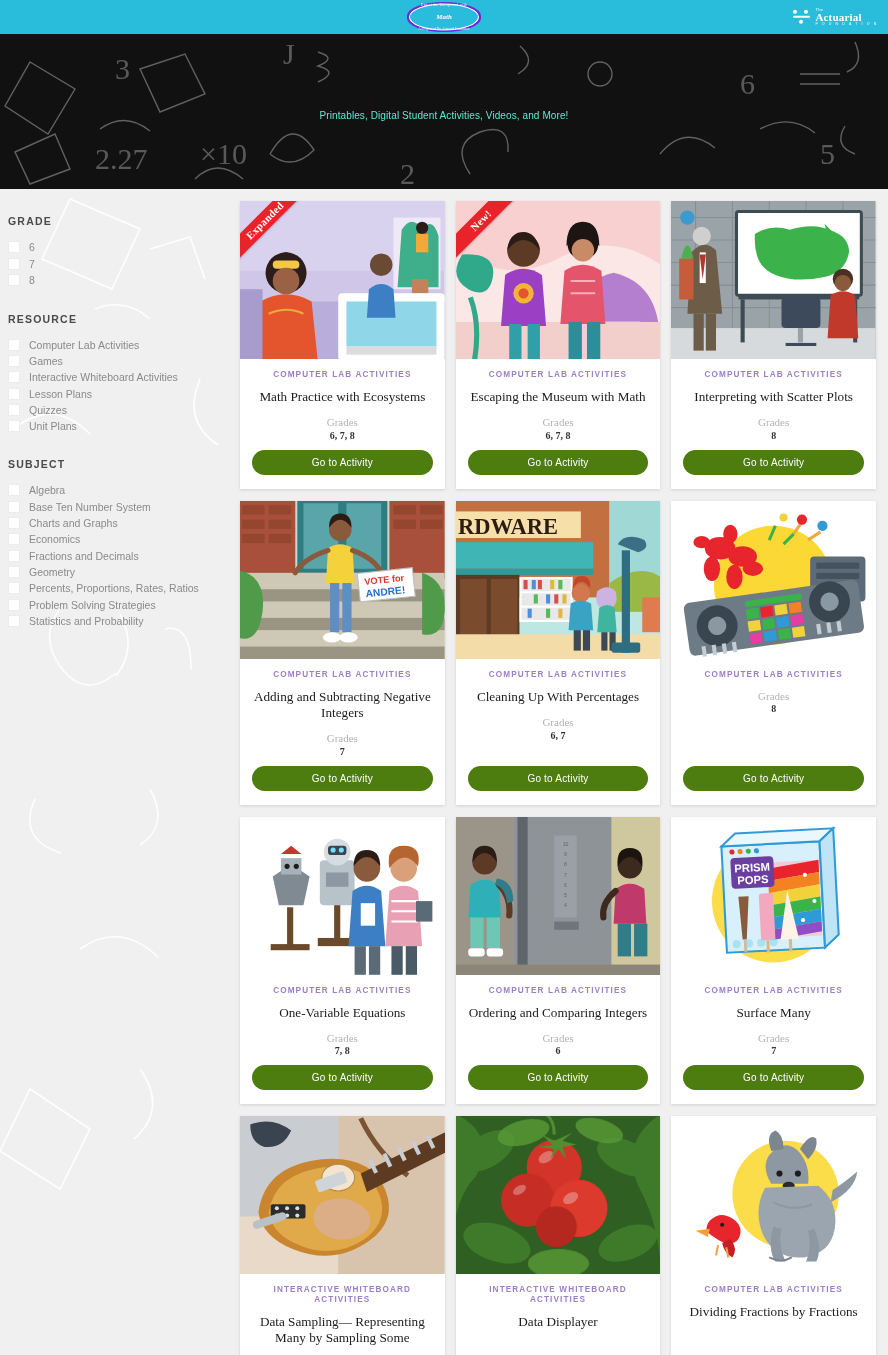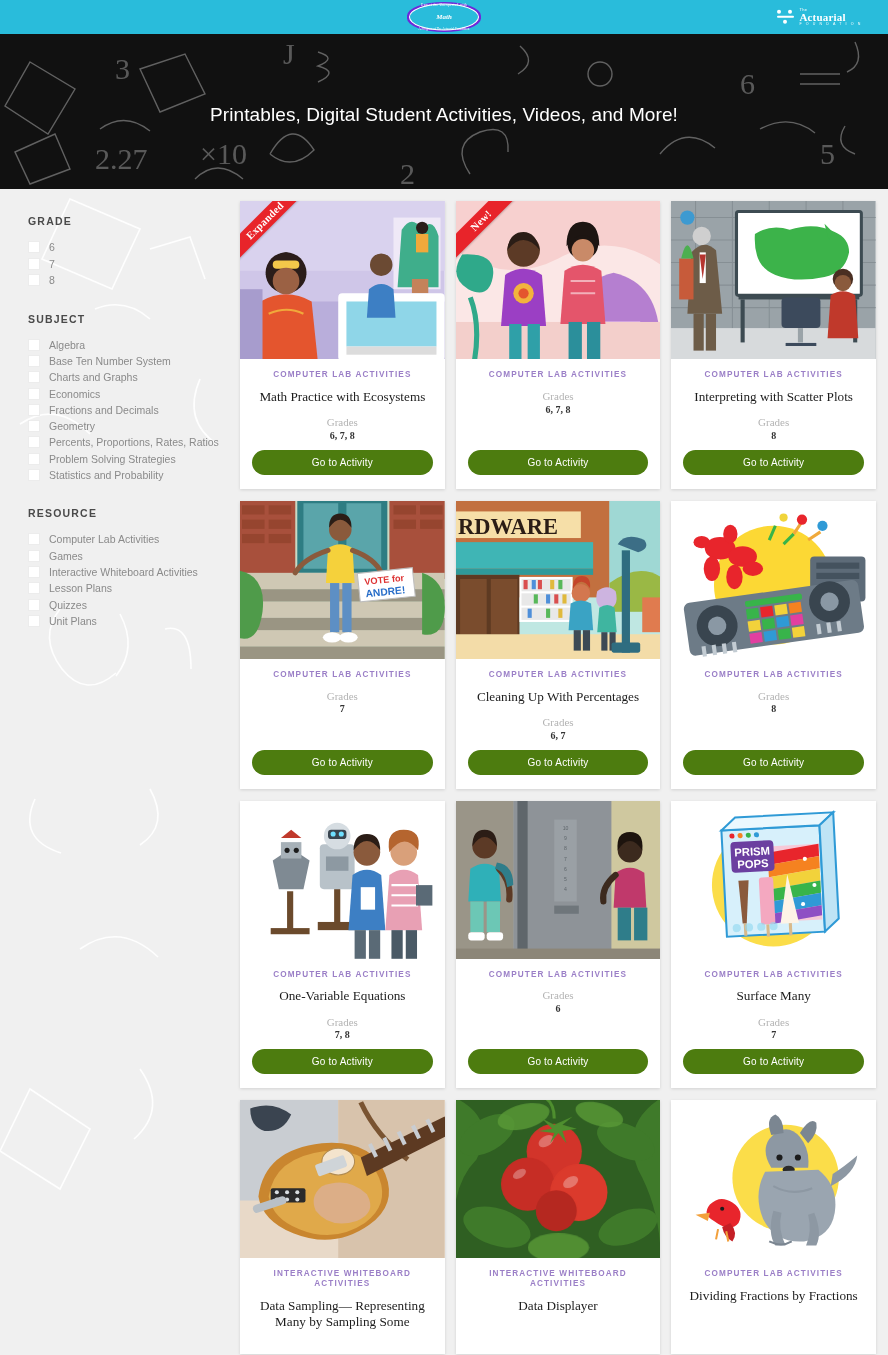--- a/index.html
+++ b/index.html
@@ -35,21 +35,21 @@
   }
   .brand-logo .mathword{
     position:relative; z-index:2; font-size:7px; color:#fff; font-weight:bold;
     font-family:"Liberation Serif", serif; font-style:italic; line-height:1;
   }
   .brand-logo .arc-bot{
     position:absolute; bottom:1px; left:0; width:100%; text-align:center;
     font-size:3.2px; color:#fff; z-index:2; font-family:"Liberation Serif", serif;
   }
   .af-logo{
-    position:absolute; right:26px; top:50%; transform:translateY(-50%);
+    position:absolute; right:10px; top:50%; transform:translateY(-50%);
     display:flex; align-items:flex-start; gap:5px; color:#fff;
   }
   .af-mark{ width:18px; height:18px; position:relative; }
   .af-mark i{ position:absolute; background:#fff; border-radius:50%; }
   .af-mark .d1{ width:4px;height:4px; left:1px; top:2px;}
   .af-mark .d2{ width:4px;height:4px; left:12px; top:2px;}
   .af-mark .d3{ width:4px;height:4px; left:6.5px; top:12px;}
   .af-mark .bar{ width:17px;height:2px; left:0.5px; top:8px; border-radius:1px;}
   .af-text{ line-height:1; }
   .af-the{ font-size:4px; letter-spacing:.4px; }
@@ -62,30 +62,30 @@
     display:flex; flex-direction:column; align-items:center; justify-content:center;
   }
   .hero svg.chalk{ position:absolute; inset:0; width:100%; height:100%; }
   .hero-title{
     position:relative; z-index:2; color:#ffffff; text-align:center;
     font-family:"Liberation Serif", serif; font-weight:bold;
     font-size:31px; line-height:1.12; letter-spacing:.3px;
     text-shadow:0 0 2px rgba(255,255,255,.25);
   }
   .hero-sub{
-    position:relative; z-index:2; color:#ffffff; margin-top:7px;
-    font-size:19px; letter-spacing:.1px;
+    position:relative; z-index:2; color:#5eead4; margin-top:7px;
+    font-size:10px; letter-spacing:.1px;
   }
 
   
   .page{ display:flex; align-items:flex-start; position:relative; }
   .doodle-bg{ position:absolute; inset:0; width:100%; height:1170px; z-index:0; }
 
   .sidebar{
-    width:232px; flex:0 0 232px; padding:26px 0 0 28px;
+    width:232px; flex:0 0 232px; padding:26px 0 0 8px;
     position:relative; z-index:2;
   }
   .filter-group{ margin-bottom:24px; }
   .filter-title{
     font-size:10.5px; font-weight:bold; letter-spacing:1.2px;
     color:#4a4a4a; margin-bottom:12px;
   }
   .filter-row{
     display:flex; align-items:center; gap:9px; height:16.3px; margin-bottom:0px;
   }
@@ -221,20 +221,48 @@
         <span class="checkbox"></span>
         <span class="filter-label">7</span>
       </label>
       <label class="filter-row">
         <span class="checkbox"></span>
         <span class="filter-label">8</span>
       </label>
     </div>
 
     <div class="filter-group">
+      <div class="filter-title">RESOURCE</div>
+      <label class="filter-row">
+        <span class="checkbox"></span>
+        <span class="filter-label">Computer Lab Activities</span>
+      </label>
+      <label class="filter-row">
+        <span class="checkbox"></span>
+        <span class="filter-label">Games</span>
+      </label>
+      <label class="filter-row">
+        <span class="checkbox"></span>
+        <span class="filter-label">Interactive Whiteboard Activities</span>
+      </label>
+      <label class="filter-row">
+        <span class="checkbox"></span>
+        <span class="filter-label">Lesson Plans</span>
+      </label>
+      <label class="filter-row">
+        <span class="checkbox"></span>
+        <span class="filter-label">Quizzes</span>
+      </label>
+      <label class="filter-row">
+        <span class="checkbox"></span>
+        <span class="filter-label">Unit Plans</span>
+      </label>
+    </div>
+
+    <div class="filter-group">
       <div class="filter-title">SUBJECT</div>
       <label class="filter-row">
         <span class="checkbox"></span>
         <span class="filter-label">Algebra</span>
       </label>
       <label class="filter-row">
         <span class="checkbox"></span>
         <span class="filter-label">Base Ten Number System</span>
       </label>
       <label class="filter-row">
@@ -257,48 +285,20 @@
         <span class="checkbox"></span>
         <span class="filter-label">Percents, Proportions, Rates, Ratios</span>
       </label>
       <label class="filter-row">
         <span class="checkbox"></span>
         <span class="filter-label">Problem Solving Strategies</span>
       </label>
       <label class="filter-row">
         <span class="checkbox"></span>
         <span class="filter-label">Statistics and Probability</span>
-      </label>
-    </div>
-
-    <div class="filter-group">
-      <div class="filter-title">RESOURCE</div>
-      <label class="filter-row">
-        <span class="checkbox"></span>
-        <span class="filter-label">Computer Lab Activities</span>
-      </label>
-      <label class="filter-row">
-        <span class="checkbox"></span>
-        <span class="filter-label">Games</span>
-      </label>
-      <label class="filter-row">
-        <span class="checkbox"></span>
-        <span class="filter-label">Interactive Whiteboard Activities</span>
-      </label>
-      <label class="filter-row">
-        <span class="checkbox"></span>
-        <span class="filter-label">Lesson Plans</span>
-      </label>
-      <label class="filter-row">
-        <span class="checkbox"></span>
-        <span class="filter-label">Quizzes</span>
-      </label>
-      <label class="filter-row">
-        <span class="checkbox"></span>
-        <span class="filter-label">Unit Plans</span>
       </label>
     </div>
   </aside>
 
   <main class="grid-wrap">
     <div class="grid" id="grid">
         <div class="card">
           <div class="card-media">
             <svg viewBox="0 0 200 158" preserveAspectRatio="xMidYMid slice">
     <rect width="200" height="158" fill="#cfc6e8"></rect>
@@ -354,20 +354,21 @@
     <circle cx="124" cy="50" r="11" fill="#c98a68"></circle>
     <path d="M106 70 q18 -12 36 0 l4 52 -44 0z" fill="#e4556b"></path>
     <path d="M112 80 h24 M112 92 h24" stroke="#f2b0ba" stroke-width="2"></path>
     <rect x="110" y="120" width="13" height="38" fill="#2b8f9b"></rect>
     <rect x="128" y="120" width="13" height="38" fill="#2b8f9b"></rect>
   </svg>
             <div class="ribbon">New!</div>
           </div>
           <div class="card-body">
             <div class="card-kicker">COMPUTER LAB ACTIVITIES</div>
+            <div class="card-title">Escaping the Museum with Math</div>
             <div class="grades-label">Grades</div>
             <div class="grades-val">6, 7, 8</div>
             <button class="cta">Go to Activity</button>
           </div>
         </div>
         <div class="card">
           <div class="card-media">
             <svg viewBox="0 0 200 158" preserveAspectRatio="xMidYMid slice">
     <rect width="200" height="158" fill="#9aa3a8"></rect>
     <g stroke="#868f94" stroke-width="1">
@@ -450,20 +451,21 @@
     <ellipse cx="106" cy="135" rx="9" ry="5" fill="#ffffff"></ellipse>
     <g transform="rotate(-6 140 84)">
       <rect x="116" y="70" width="54" height="28" fill="#ffffff" stroke="#bdbdbd"></rect>
       <text x="122" y="82" font-family="Liberation Sans, sans-serif" font-size="9" fill="#d33" font-weight="bold">VOTE for</text>
       <text x="122" y="94" font-family="Liberation Sans, sans-serif" font-size="10" fill="#2a6fc9" font-weight="bold">ANDRE!</text>
     </g>
   </svg>
           </div>
           <div class="card-body">
             <div class="card-kicker">COMPUTER LAB ACTIVITIES</div>
+            <div class="card-title">Adding and Subtracting Negative Integers</div>
             <div class="grades-label">Grades</div>
             <div class="grades-val">7</div>
             <button class="cta">Go to Activity</button>
           </div>
         </div>
         <div class="card">
           <div class="card-media">
             <svg viewBox="0 0 200 158" preserveAspectRatio="xMidYMid slice">
     <rect width="200" height="158" fill="#bfe7e2"></rect>
     <rect x="0" y="0" width="150" height="96" fill="#c2703f"></rect>
@@ -670,20 +672,21 @@
     <path d="M158 50 q12 -18 24 0 q2 -18 -12 -18 q-14 0 -12 18z" fill="#1d140e"></path>
     <path d="M156 72 q14 -10 28 0 l2 34 -32 0z" fill="#c0396b"></path>
     <path d="M156 74 q-14 12 -12 26" stroke="#3c2a1e" stroke-width="6" fill="none" stroke-linecap="round"></path>
     <rect x="158" y="106" width="13" height="32" fill="#2f7d8a"></rect>
     <rect x="174" y="106" width="13" height="32" fill="#2f7d8a"></rect>
     <rect x="0" y="146" width="200" height="12" fill="#8c8678"></rect>
   </svg>
           </div>
           <div class="card-body">
             <div class="card-kicker">COMPUTER LAB ACTIVITIES</div>
+            <div class="card-title">Ordering and Comparing Integers</div>
             <div class="grades-label">Grades</div>
             <div class="grades-val">6</div>
             <button class="cta">Go to Activity</button>
           </div>
         </div>
         <div class="card">
           <div class="card-media">
             <svg viewBox="0 0 200 158" preserveAspectRatio="xMidYMid slice">
     <rect width="200" height="158" fill="#ffffff"></rect>
     <circle cx="100" cy="84" r="60" fill="#fbdd49"></circle>

